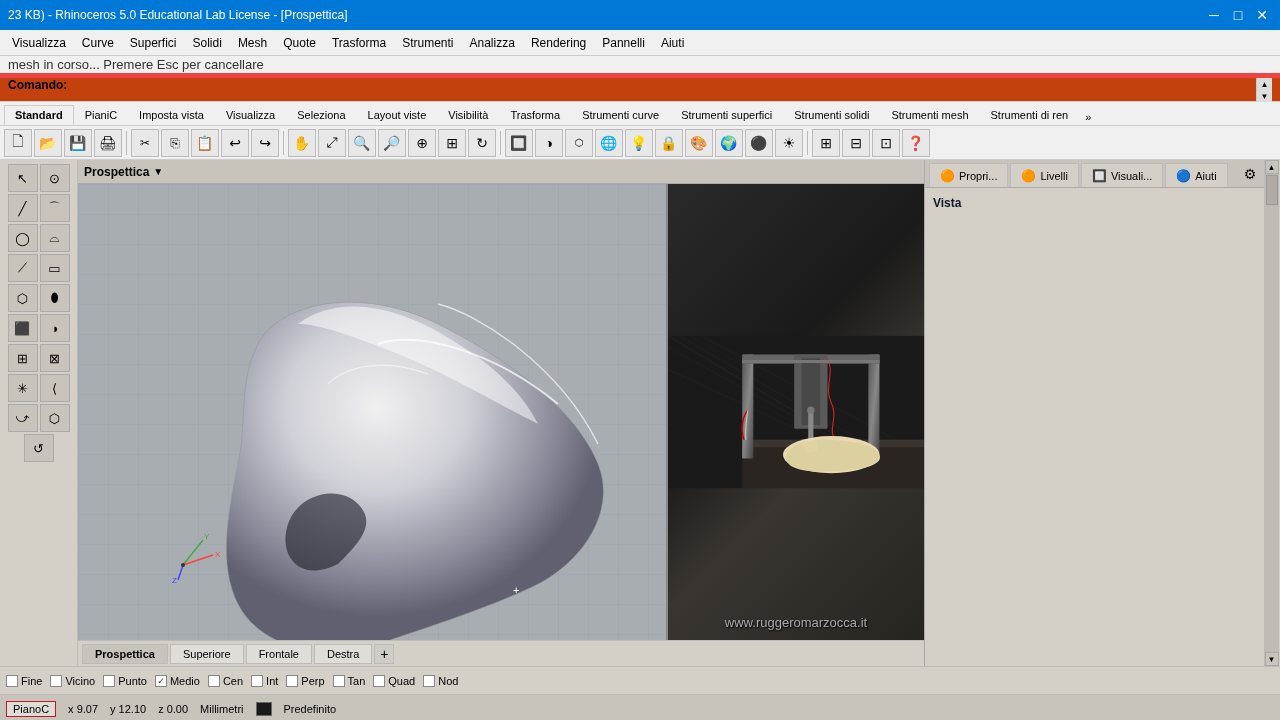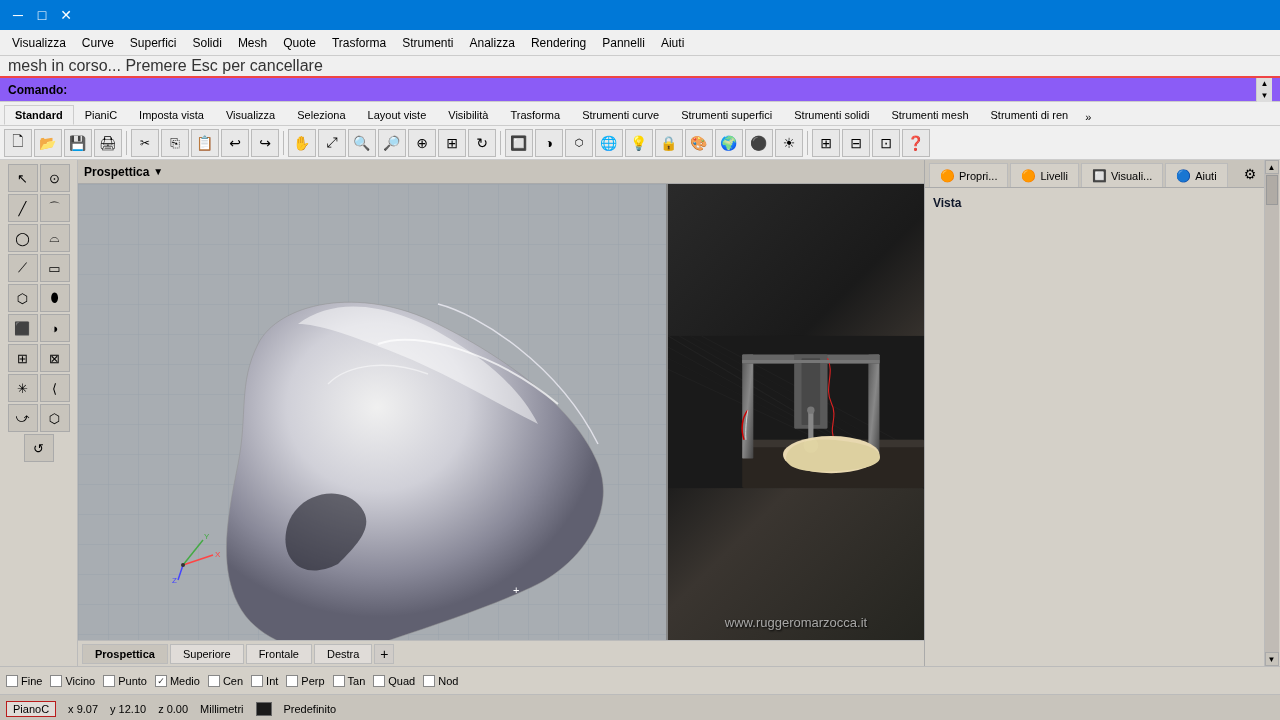--- a/index.html
+++ b/index.html
@@ -48,36 +48,36 @@
       padding: 2px 8px;
       cursor: pointer;
       font-size: 12px;
       height: 22px;
       display: flex; align-items: center;
     }
 
     
     #status-bar-top {
       background: #f0f0f0;
-      border-bottom: 2px solid #ef4444;
+      border-bottom: 5px solid #ef4444;
       height: 22px;
       display: flex;
       align-items: center;
       padding: 0 8px;
-      font-size: 16px;
+      font-size: 13px;
       color: #333;
     }
 
     
     #command-bar {
-      background: #8b5cf6;
+      background: #c2410c;
       border-bottom: 1px solid #ccc;
       height: 24px;
       display: flex;
-      align-items: center;
+      align-items: flex-start;
       padding: 0 8px;
       font-size: 12px;
     }
     #command-label { font-weight: bold; margin-right: 4px; }
     #command-input {
       flex: 1;
       border: none;
       background: transparent;
       font-size: 12px;
       outline: none;
@@ -472,20 +472,21 @@
     }
 
     .svg-shape {
       position: absolute;
     }
   </style>
 </head>
 <body>
 
 <div id="title-bar">
+  <span>23 KB) - Rhinoceros 5.0 Educational Lab License - [Prospettica]</span>
   <div id="title-bar-controls">
     <button class="title-btn">─</button>
     <button class="title-btn">□</button>
     <button class="title-btn close">✕</button>
   </div>
 </div>
 
 <div id="menu-bar">
   <span class="menu-item">Visualizza</span>
   <span class="menu-item">Curve</span>

